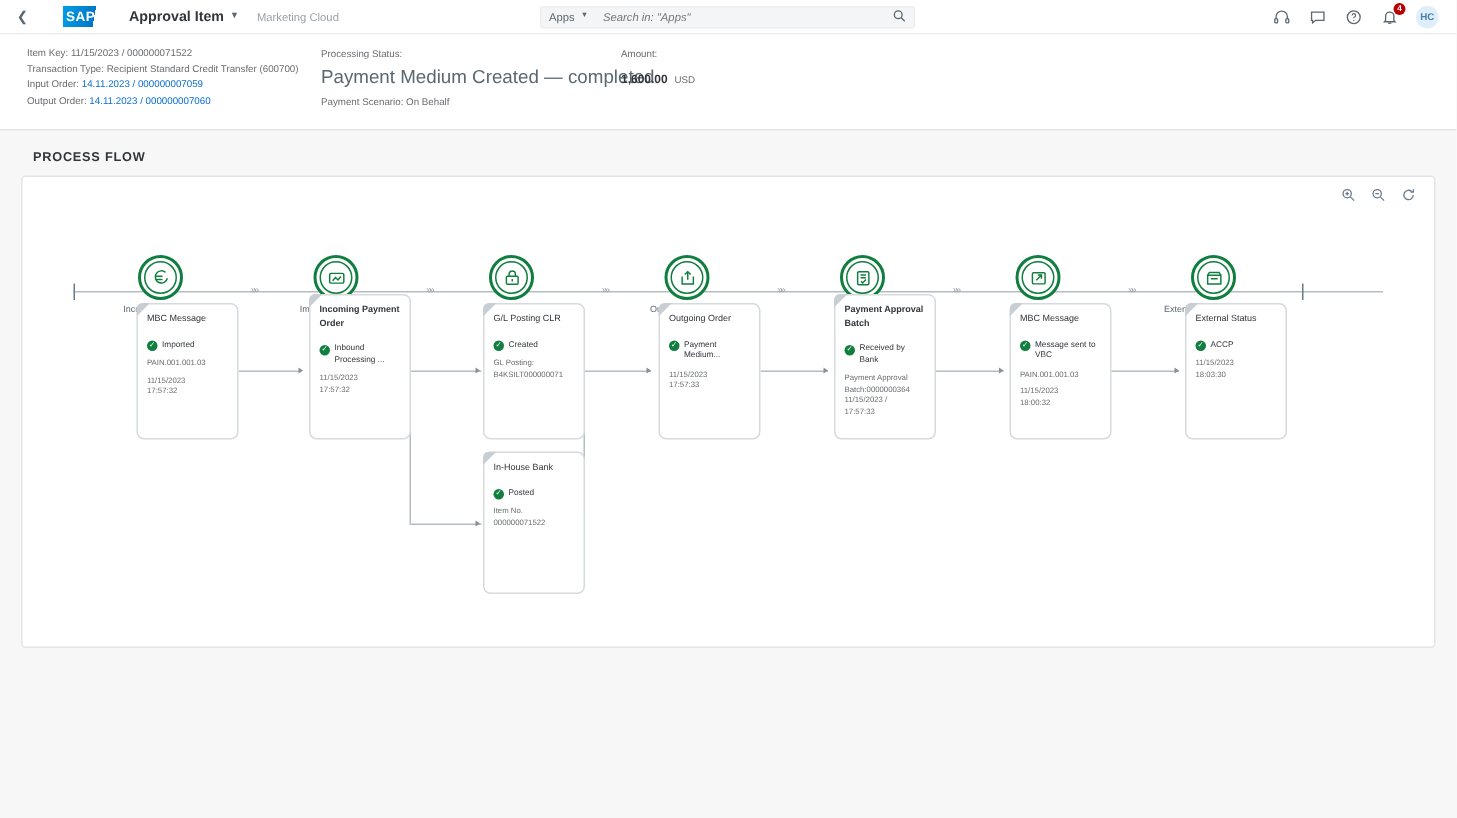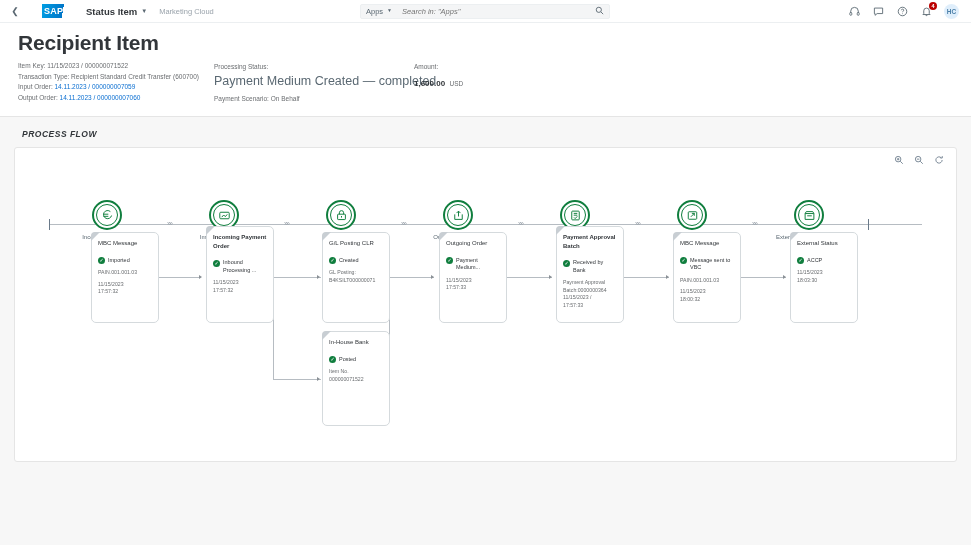--- a/index.html
+++ b/index.html
@@ -106,21 +106,21 @@
   .status-big {
     font-size: 12.5px; color: #5a6872; line-height: 17px;
     margin: 1px 0 3px 0; white-space: nowrap;
   }
   .amount-val { font-size: 8px; font-weight: bold; color: #32363a; }
   .amount-cur { font-size: 6.5px; color: #6a6d70; font-weight: normal; }
 
   
   .section-title {
     font-size: 8.5px; font-weight: bold; color: #32363a;
-    letter-spacing: 0.5px; padding: 12px 0 8px 22px; font-style: italic;
+    letter-spacing: 0.5px; padding: 12px 0 8px 22px;
   }
   .flow-card {
     margin: 0 14px; background: #ffffff;
     border: 1px solid #e5e5e5; border-radius: 3px;
     height: 315px; position: relative; overflow: hidden;
   }
   .flow-tools {
     position: absolute; right: 12px; top: 6px;
     display: flex; gap: 9px;
   }
@@ -201,21 +201,21 @@
 </style>
 </head>
 <body>
 
 <div class="shellbar">
   <div class="shell-back">❮</div>
   <div class="sap-logo">
     <span>SAP</span>
   </div>
   <div class="shell-title">
-    <span>Status Item</span>
+    <span>Approval Item</span>
     <span class="chev">▼</span>
   </div>
   <div class="shell-sub">Marketing Cloud</div>
 
   <div class="shell-search">
     <div class="search-scope">
       <span>Apps</span>
       <span class="chev">▼</span>
     </div>
     <input class="search-input" placeholder="Search in: &quot;Apps&quot;" style="">
@@ -252,21 +252,20 @@
         <path d="M4 11V7a4 4 0 0 1 8 0v4l1.2 1.4H2.8z"></path>
         <path d="M6.6 13a1.5 1.5 0 0 0 2.8 0"></path>
       </svg>
       <span class="badge">4</span>
     </div>
     <div class="avatar">HC</div>
   </div>
 </div>
 
 <div class="obj-header">
-  <div class="obj-title">Recipient Item</div>
   <div class="obj-cols">
     <div class="col-a">
       <div class="kv">Item Key: 11/15/2023 / 000000071522</div>
       <div class="kv">Transaction Type: Recipient Standard Credit Transfer (600700)</div>
       <div class="kv">
         <span>Input Order:</span>
         <span class="lnk">14.11.2023 / 000000007059</span>
       </div>
       <div class="kv">
         <span>Output Order:</span>

